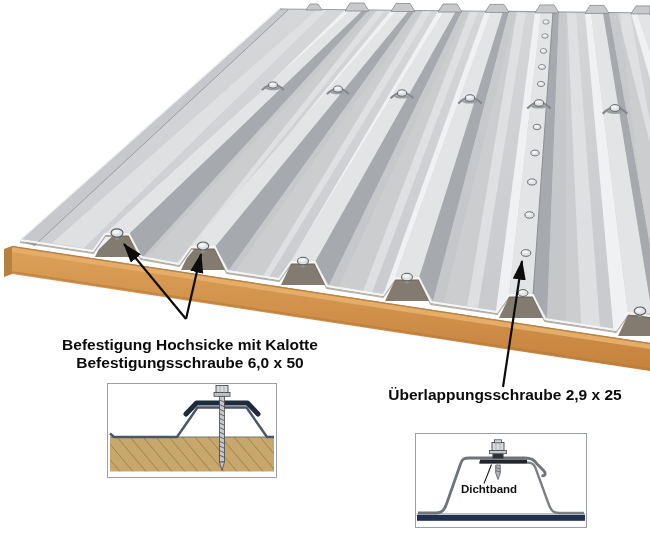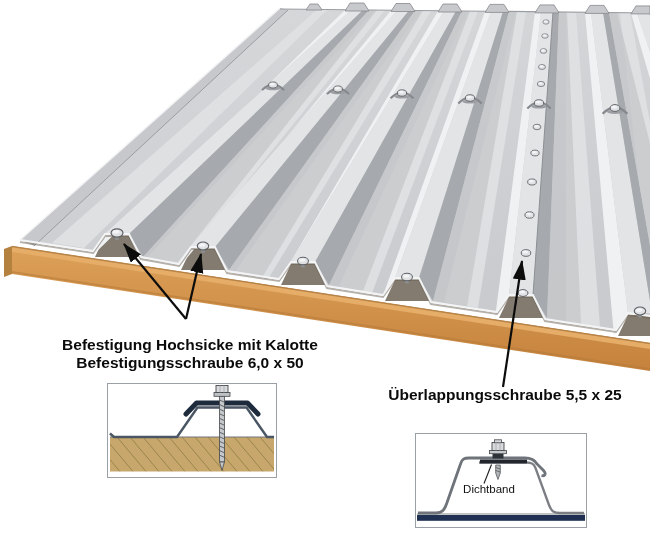--- a/index.html
+++ b/index.html
@@ -9,21 +9,21 @@
   }
   #illustration{position:absolute;left:0;top:0;}
   .ann{
     position:absolute;text-align:center;color:#0b0b0b;
     font-weight:bold;font-size:15.5px;line-height:18px;white-space:nowrap;
   }
   .ann-hochsicke{left:50px;top:336px;width:280px;}
   .ann-laengsstoss{left:383px;top:386px;width:244px;}
   .dichtband-label{
     position:absolute;left:453px;top:483px;width:72px;text-align:center;
-    font-size:11.5px;font-weight:normal;color:#111;
+    font-size:11.5px;font-weight:bold;color:#111;
   }
 </style>
 </head>
 <body>
 
 <div id="stage">
 
 <svg id="illustration" width="650" height="533" viewBox="0 0 650 533" xmlns="http://www.w3.org/2000/svg">
   <defs>
     <marker id="ah" markerWidth="10" markerHeight="7" refX="8.5" refY="3" orient="auto" markerUnits="strokeWidth">
@@ -322,18 +322,18 @@
     <line x1="484" y1="483.5" x2="491.5" y2="464.5" stroke="#1c1c1c" stroke-width="1.1"></line>
   </g>
 </svg>
 
 <div class="ann ann-hochsicke">
   <div>Befestigung Hochsicke mit Kalotte</div>
   <div>Befestigungsschraube 6,0 x 50</div>
 </div>
 
 <div class="ann ann-laengsstoss">
-  <div>Überlappungsschraube 5,5 x 25</div>
+  <div>Überlappungsschraube 2,9 x 25</div>
 </div>
 
 <div class="dichtband-label">Dichtband</div>
 
 </div>
 
 </body></html>

